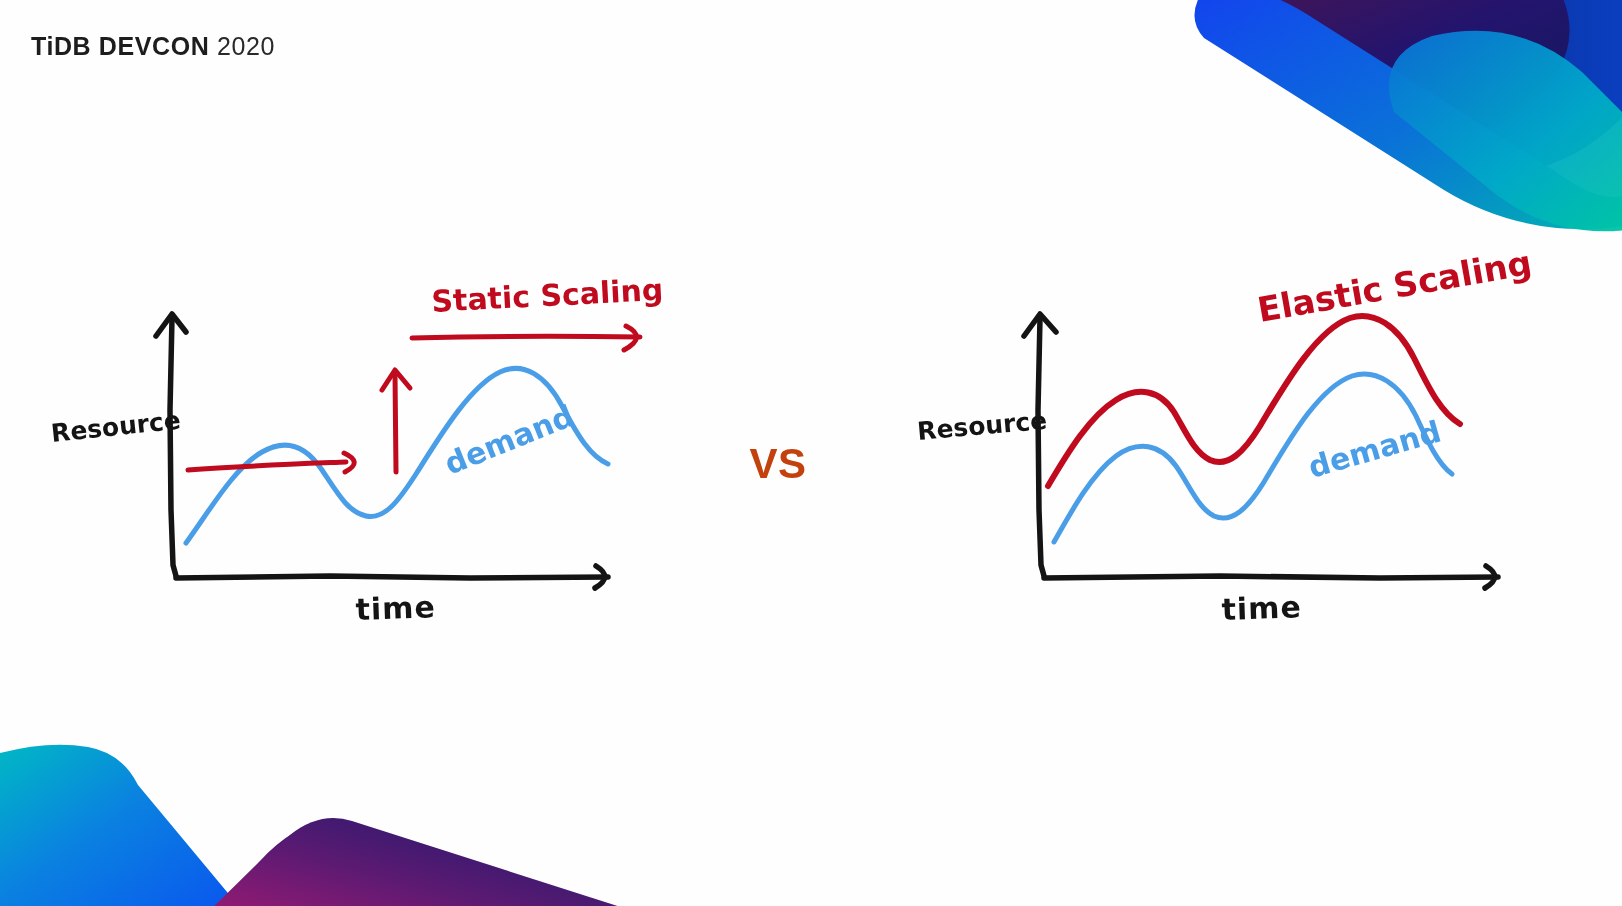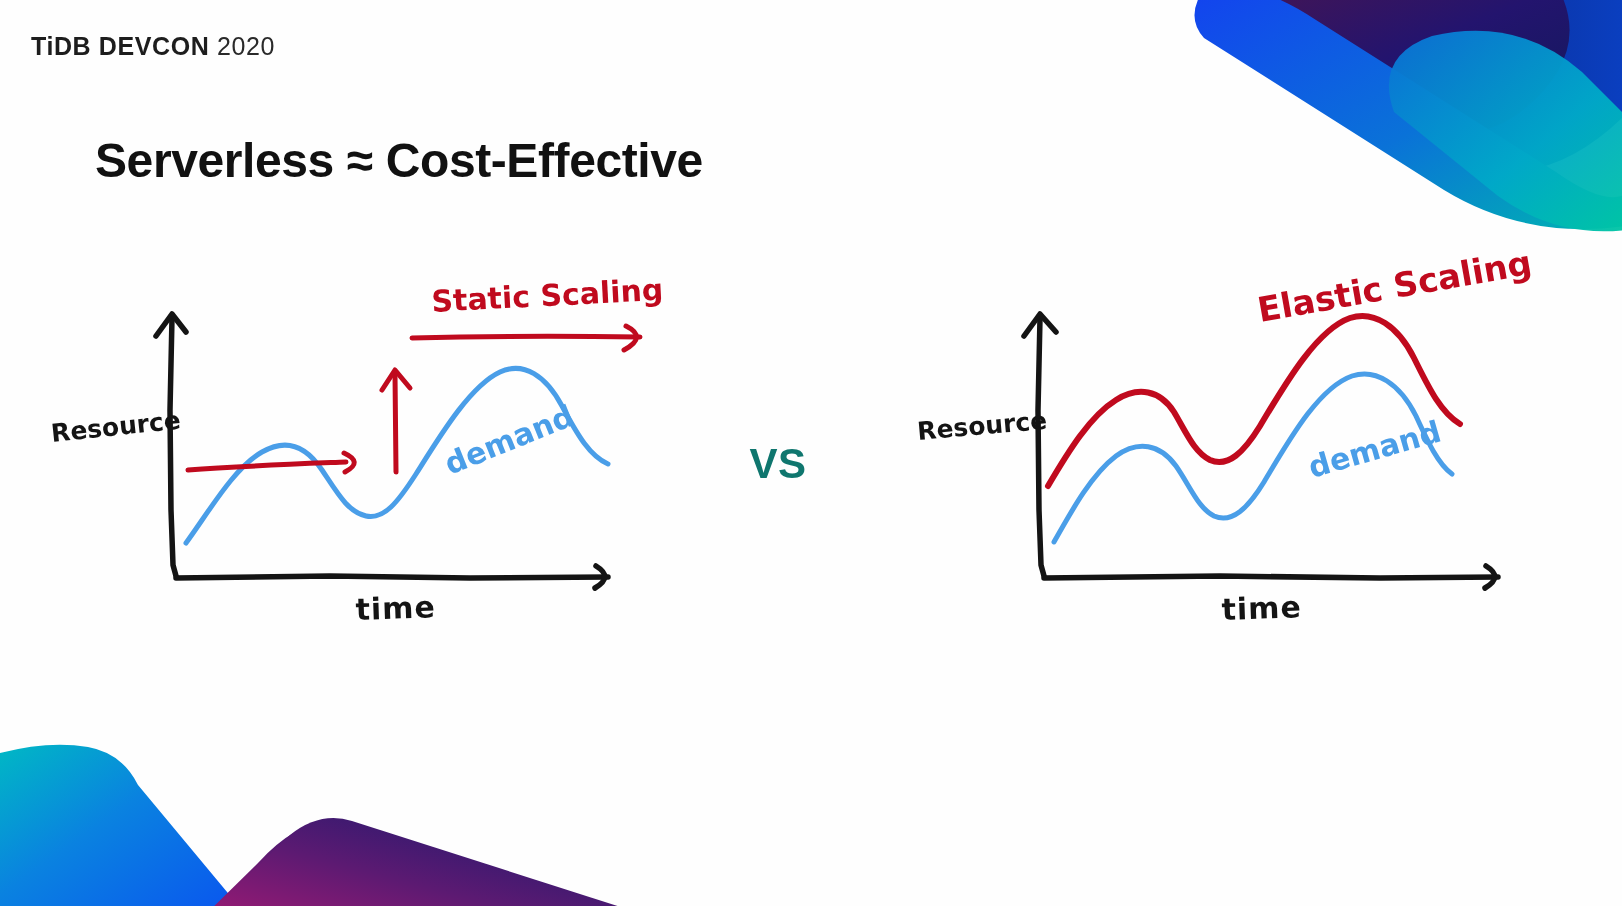--- a/index.html
+++ b/index.html
@@ -18,21 +18,21 @@
          color:#1d1d1d;white-space:nowrap;}
   #brand .b{font-weight:700;}
   #brand .l{font-weight:400;color:#2a2a2a;}
 
   
   #title{position:absolute;left:95px;top:133px;font-size:48px;font-weight:700;
          color:#111;letter-spacing:-0.4px;white-space:nowrap;}
 
   
   #vs{position:absolute;left:742px;top:440px;width:72px;text-align:center;
-      font-size:42px;font-weight:700;color:#0f766e;letter-spacing:.5px;}
+      font-size:42px;font-weight:700;color:#c2410c;letter-spacing:.5px;}
 
   
   .chart{position:absolute;top:260px;}
   #chart-left{left:0px;width:720px;height:400px;}
   #chart-right{left:860px;width:762px;height:400px;}
   .chart svg{display:block;width:100%;height:100%;overflow:visible;}
 
   .axis{fill:none;stroke:#141414;stroke-width:5.5;stroke-linecap:round;stroke-linejoin:round;}
   .demand-line{fill:none;stroke:#4a9ee8;stroke-width:5;stroke-linecap:round;stroke-linejoin:round;}
   .scale-line{fill:none;stroke:#c00a1e;stroke-width:5;stroke-linecap:round;stroke-linejoin:round;}
@@ -99,21 +99,20 @@
     <path d="M -40 95 Q 40 62 98 72 Q 132 78 148 110 L 252 235 L -40 235 Z" fill="url(#g-bl-cyan)"></path>
     <path d="M 268 188 Q 312 140 352 148 Q 378 154 400 182 L 560 245 L 210 245 Z" fill="url(#g-bl-purple)"></path>
     <path d="M 300 160 Q 330 136 362 146 L 640 235 L 640 245 L 212 245 Z" fill="url(#g-bl-purple)"></path>
   </svg>
 
   <div id="brand">
     <span class="b">TiDB DEVCON</span>
     <span class="l">2020</span>
   </div>
 
-  <div id="title">Serverless ≈ Cost-Effective</div>
 
   <div id="vs">VS</div>
 
   <div class="chart" id="chart-left">
     <svg viewBox="0 0 720 400" preserveAspectRatio="none">
 
       <path class="axis" d="M 172 58 L 170 150 L 171 250 L 173 305 L 176 316"></path>
       <path class="axis" d="M 156 76 L 172 54 L 186 72"></path>
       <path class="axis" d="M 176 318 L 330 316 L 470 318 L 608 317"></path>
       <path class="axis" d="M 596 306 Q 614 317 595 328"></path>

